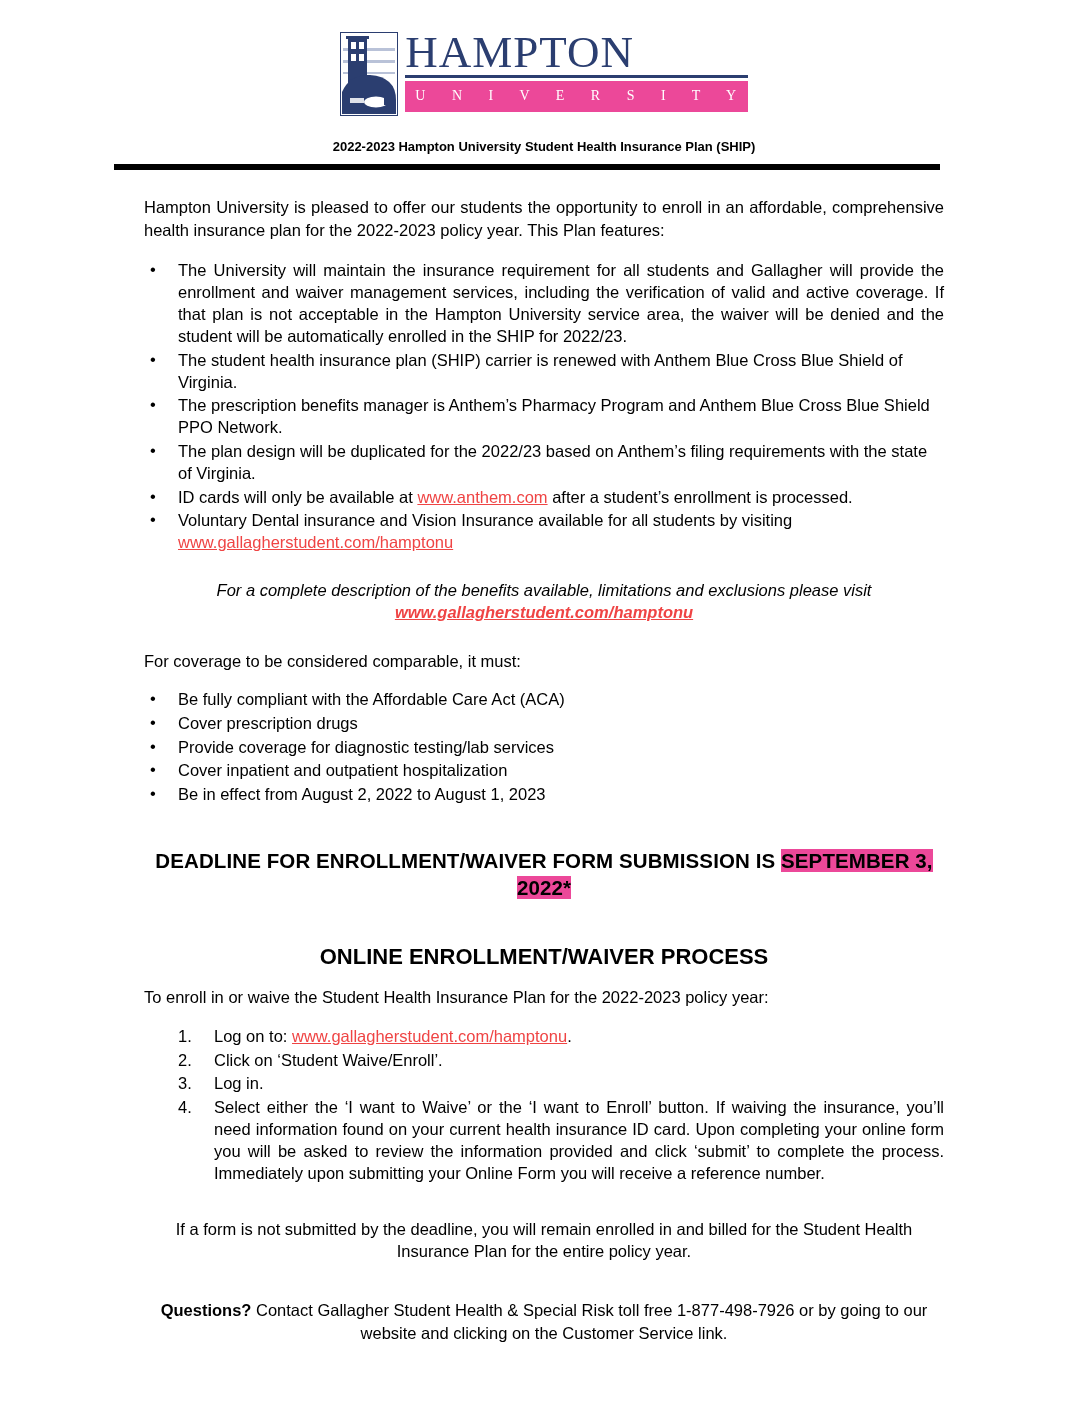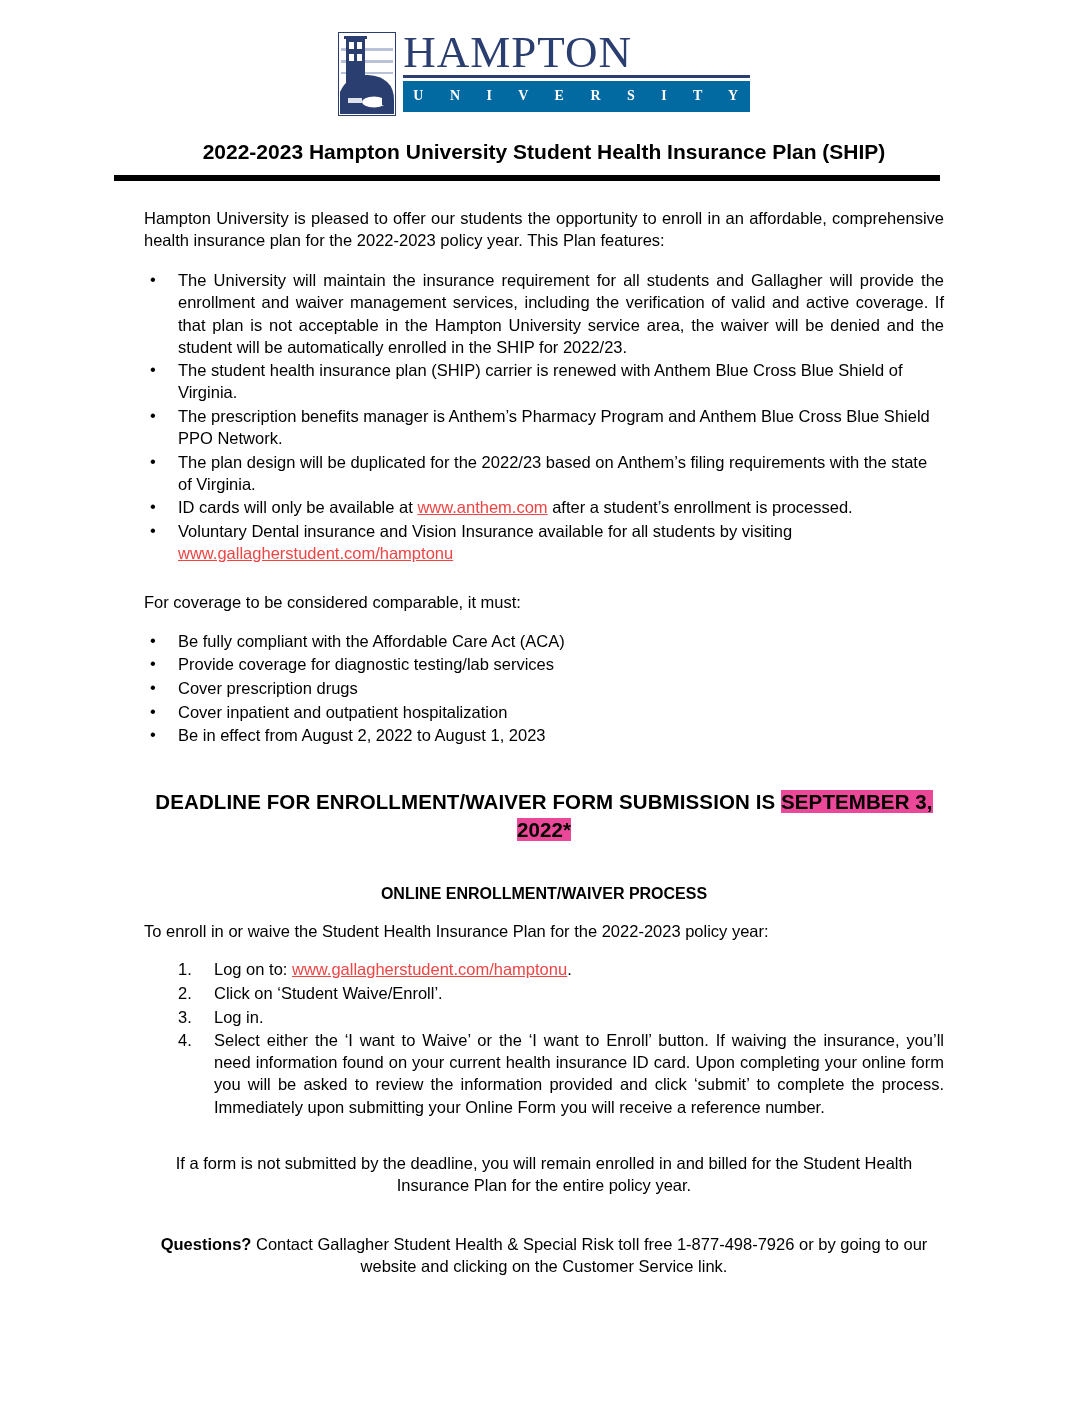--- a/index.html
+++ b/index.html
@@ -25,32 +25,32 @@
   .logo-name {
     font-family: "Liberation Serif", serif;
     color: #2b3e70;
     font-size: 45px;
     line-height: 0.92;
     letter-spacing: 1px;
     font-weight: 500;
   }
   .logo-rule { height: 3px; background: #2b3e70; margin: 2px 0 3px; }
   .logo-bar {
-    background: #0369a1;
+    background: #ec4899;
     color: #fff;
     font-family: "Liberation Serif", serif;
     font-size: 14px;
-    font-weight: bold;
+    font-weight: normal;
     letter-spacing: 11.5px;
     text-align: center;
     padding: 6px 0 6px 10px;
   }
 
   
-  .doc-title { text-align: center; font-weight: bold; font-size: 21px; margin-top: 22px; }
+  .doc-title { text-align: center; font-weight: bold; font-size: 13px; margin-top: 22px; }
   .title-rule { height: 6px; background: #000; margin: 9px 66px 0 32px; }
 
   
   .content { margin: 0 62px; }
   .intro { margin-top: 26px; text-align: justify; }
 
   ul.bullets { margin: 18px 0 0; padding: 0; list-style: none; }
   ul.bullets li { position: relative; padding-left: 34px; margin-bottom: 1.5px; }
   ul.bullets li::before { content: "\2022"; position: absolute; left: 6px; top: -1px; }
   ul.bullets li.justify { text-align: justify; }
@@ -66,21 +66,21 @@
 
   .deadline {
     margin-top: 42px;
     text-align: center;
     font-weight: bold;
     font-size: 20.5px;
     letter-spacing: 0.1px;
   }
   .deadline .hl { background: #ec4899; }
 
-  .process-heading { margin-top: 40px; text-align: center; font-weight: bold; font-size: 16px; }
+  .process-heading { margin-top: 40px; text-align: center; font-weight: bold; font-size: 22px; }
   .process-lead { margin-top: 15px; }
 
   ol.steps { margin: 1px 0 0; padding: 0; list-style: none; }
   ol.steps li { display: flex; padding-left: 34px; margin-bottom: 1.5px; }
   .step-num { width: 36px; flex: none; }
   .step-body { flex: 1; }
   ol.steps li.justify .step-body { text-align: justify; }
 
   .note-center { margin-top: 34px; text-align: center; }
   .questions { margin-top: 37px; text-align: center; }
@@ -130,27 +130,30 @@
       <li><span>The prescription benefits manager is Anthem’s Pharmacy Program and Anthem Blue Cross Blue Shield PPO Network.</span></li>
       <li><span>The plan design will be duplicated for the 2022/23 based on Anthem’s filing requirements with the state of Virginia.</span></li>
       <li>
         <span>ID cards will only be available at </span><a class="doclink" href="#">www.anthem.com</a><span> after a student’s enrollment is processed.</span>
       </li>
       <li>
         <span>Voluntary Dental insurance and Vision Insurance available for all students by visiting </span><a class="doclink" href="#">www.gallagherstudent.com/hamptonu</a><span></span>
       </li>
     </ul>
 
+    <p class="benefits-note">
+      <span>For a complete description of the benefits available, limitations and exclusions please visit </span><a class="doclink" href="#">www.gallagherstudent.com/hamptonu</a>
+    </p>
 
 
     <p class="comparable-lead">For coverage to be considered comparable, it must:</p>
     <ul class="bullets comparable">
       <li><span>Be fully compliant with the Affordable Care Act (ACA)</span></li>
+      <li><span>Cover prescription drugs</span></li>
       <li><span>Provide coverage for diagnostic testing/lab services</span></li>
-      <li><span>Cover prescription drugs</span></li>
       <li><span>Cover inpatient and outpatient hospitalization</span></li>
       <li><span>Be in effect from August 2, 2022 to August 1, 2023</span></li>
     </ul>
 
     <div class="deadline">
       <span>DEADLINE FOR ENROLLMENT/WAIVER FORM SUBMISSION IS </span><span class="hl">SEPTEMBER 3, 2022*</span>
     </div>
 
     <div class="process-heading">ONLINE ENROLLMENT/WAIVER PROCESS</div>
     <p class="process-lead">To enroll in or waive the Student Health Insurance Plan for the 2022-2023 policy year:</p>

